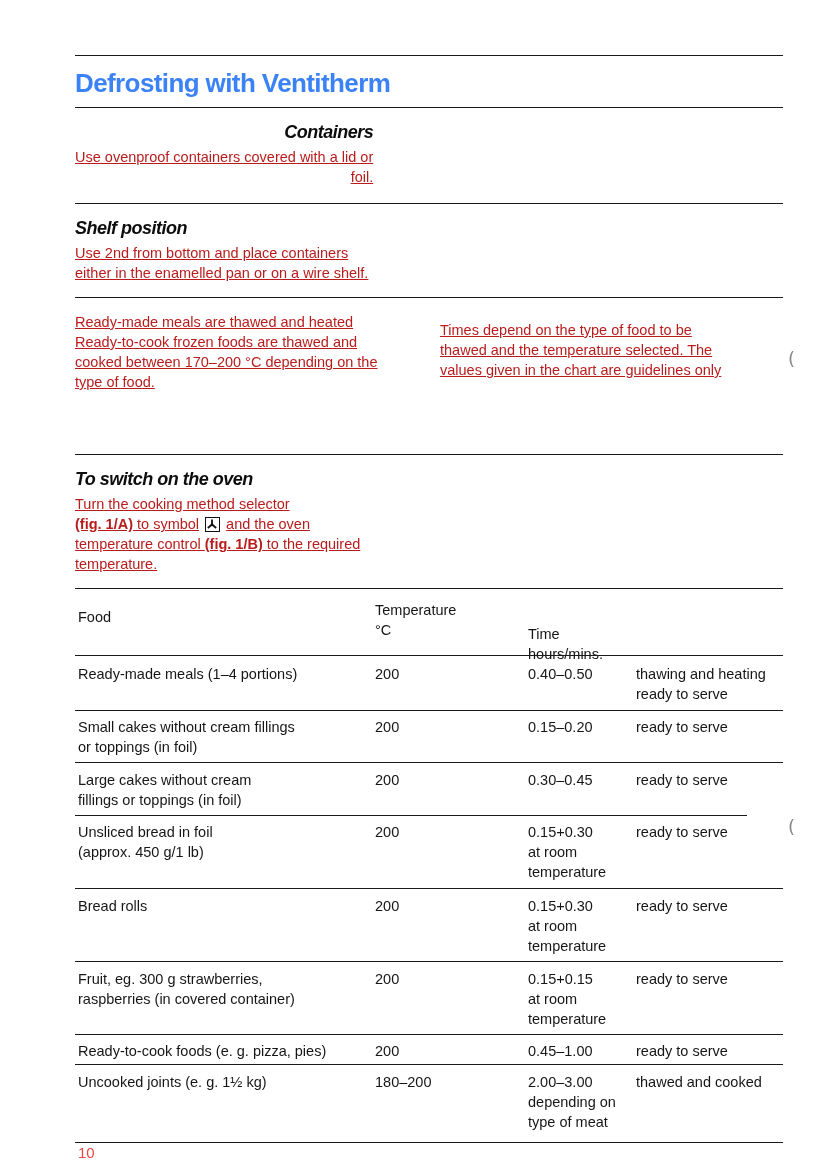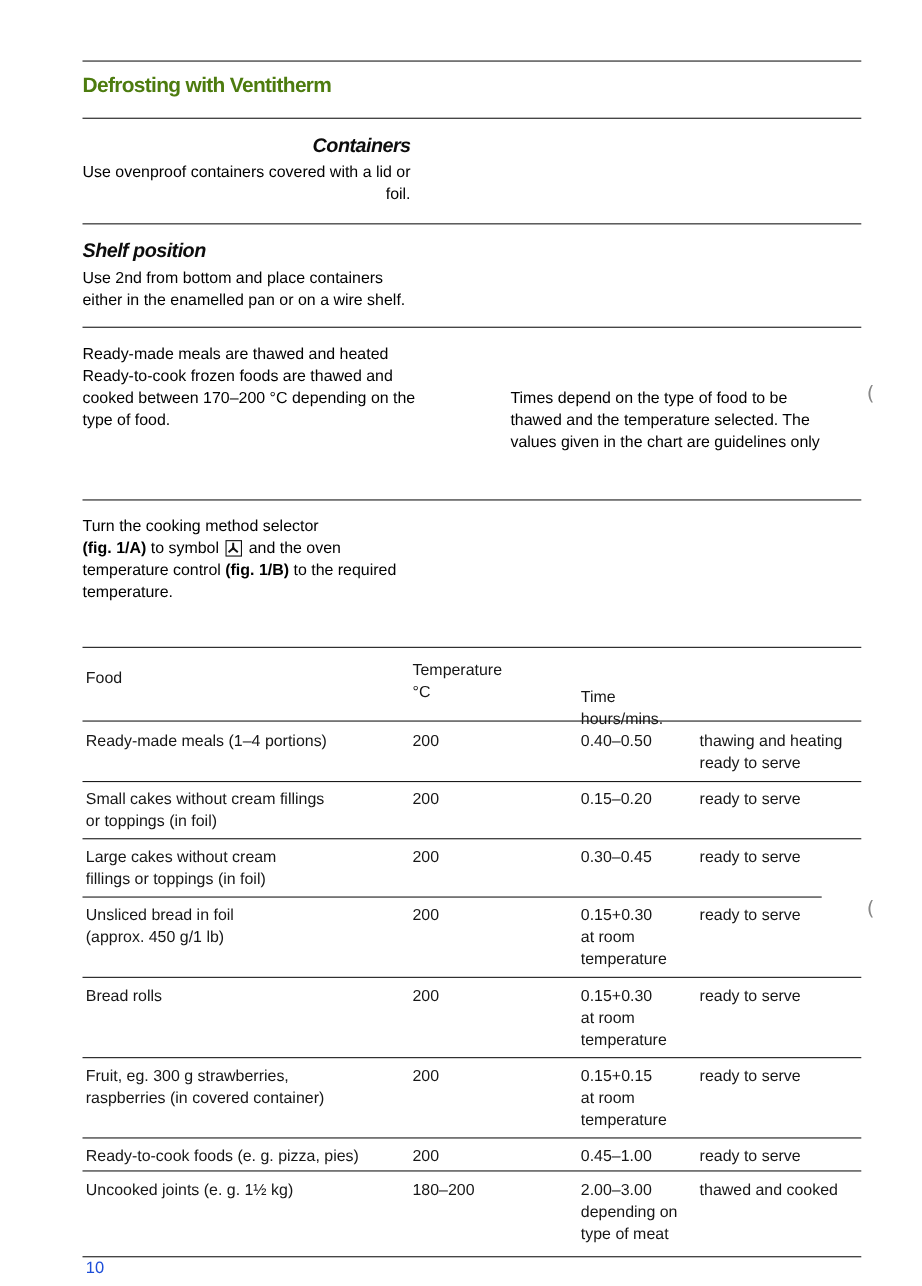--- a/index.html
+++ b/index.html
@@ -3,46 +3,46 @@
   <meta charset="utf-8">
   <style>
     html, body { margin: 0; padding: 0; background: #ffffff; }
     body {
       width: 838px; height: 1169px; position: relative; overflow: hidden;
       font-family: "Liberation Sans", sans-serif; color: #111111;
     }
     .rule { position: absolute; left: 75px; width: 708px; height: 0; border-top: 1.5px solid #1a1a1a; }
     .title {
       position: absolute; left: 75px; top: 68px; margin: 0;
-      font-family: "Liberation Sans", sans-serif; font-weight: bold; font-size: 19px;
-      letter-spacing: -0.6px; color: #4d7c0f;
+      font-family: "Liberation Sans", sans-serif; font-weight: bold; font-size: 26px;
+      letter-spacing: -0.6px; color: #3b82f6;
     }
     .section { position: absolute; left: 75px; }
     .heading {
       margin: 0 0 4px 0; font-weight: bold; font-style: italic; font-size: 18px;
       letter-spacing: -0.5px; color: #0d0d0d;
     }
-    .body-text { margin: 0; font-size: 14.5px; line-height: 20px; color: #000000; }
+    .body-text { margin: 0; font-size: 14.5px; line-height: 20px; color: #b91c1c; text-decoration: underline; }
     .body-text + .body-text { margin-top: 0; }
     .b { font-weight: bold; }
     .symbol-box {
       display: inline-block; width: 15px; height: 15px; border: 1.6px solid #111;
       vertical-align: -3px; margin: 0 6px; position: relative; box-sizing: border-box;
     }
     .symbol-box svg { position: absolute; left: 0; top: 0; }
-    .col-right { position: absolute; left: 440px; top: 352px; width: 340px; margin-left: 24px; }
+    .col-right { position: absolute; left: 440px; top: 320px; width: 340px; }
 
     
     .tbl { position: absolute; left: 75px; width: 710px; font-size: 14.5px; line-height: 20px; color: #161616; }
     .trow { position: absolute; left: 0; width: 710px; }
     .c-food { position: absolute; left: 3px; width: 290px; }
     .c-temp { position: absolute; left: 300px; width: 140px; }
     .c-time { position: absolute; left: 453px; width: 110px; }
     .c-note { position: absolute; left: 561px; width: 150px; }
-    .page-number { position: absolute; left: 78px; top: 1144px; font-size: 15px; color: #1d4ed8; }
+    .page-number { position: absolute; left: 78px; top: 1144px; font-size: 15px; color: #ef4444; }
     .scan-mark { position: absolute; color: #888; font-size: 18px; font-family: "DejaVu Sans", sans-serif; }
   </style>
 </head>
 <body>
 
 <div class="rule" style="top:55px;"></div>
 <h1 class="title">Defrosting with Ventitherm</h1>
 <div class="rule" style="top:107px;"></div>
 
 <div class="section" style="top:122px;text-align:right;">
@@ -69,20 +69,21 @@
 </div>
 <div class="col-right">
   <p class="body-text">Times depend on the type of food to be</p>
   <p class="body-text">thawed and the temperature selected. The</p>
   <p class="body-text">values given in the chart are guidelines only</p>
 </div>
 
 <div class="rule" style="top:454px;"></div>
 
 <div class="section" style="top:469px; width:360px;">
+  <h2 class="heading">To switch on the oven</h2>
   <p class="body-text">Turn the cooking method selector</p>
   <p class="body-text">
     <span class="b">(fig. 1/A)</span><span> to symbol</span><span class="symbol-box"><svg width="12" height="12" viewBox="0 0 12 12">
           <circle cx="6" cy="6.5" r="1.2" fill="#111"></circle>
           <path d="M6 6.5 L6 1.5" stroke="#111" stroke-width="1.8"></path>
           <path d="M6 6.5 L1.8 10" stroke="#111" stroke-width="1.8"></path>
           <path d="M6 6.5 L10.2 10" stroke="#111" stroke-width="1.8"></path>
         </svg></span><span>and the oven</span>
   </p>
   <p class="body-text">

